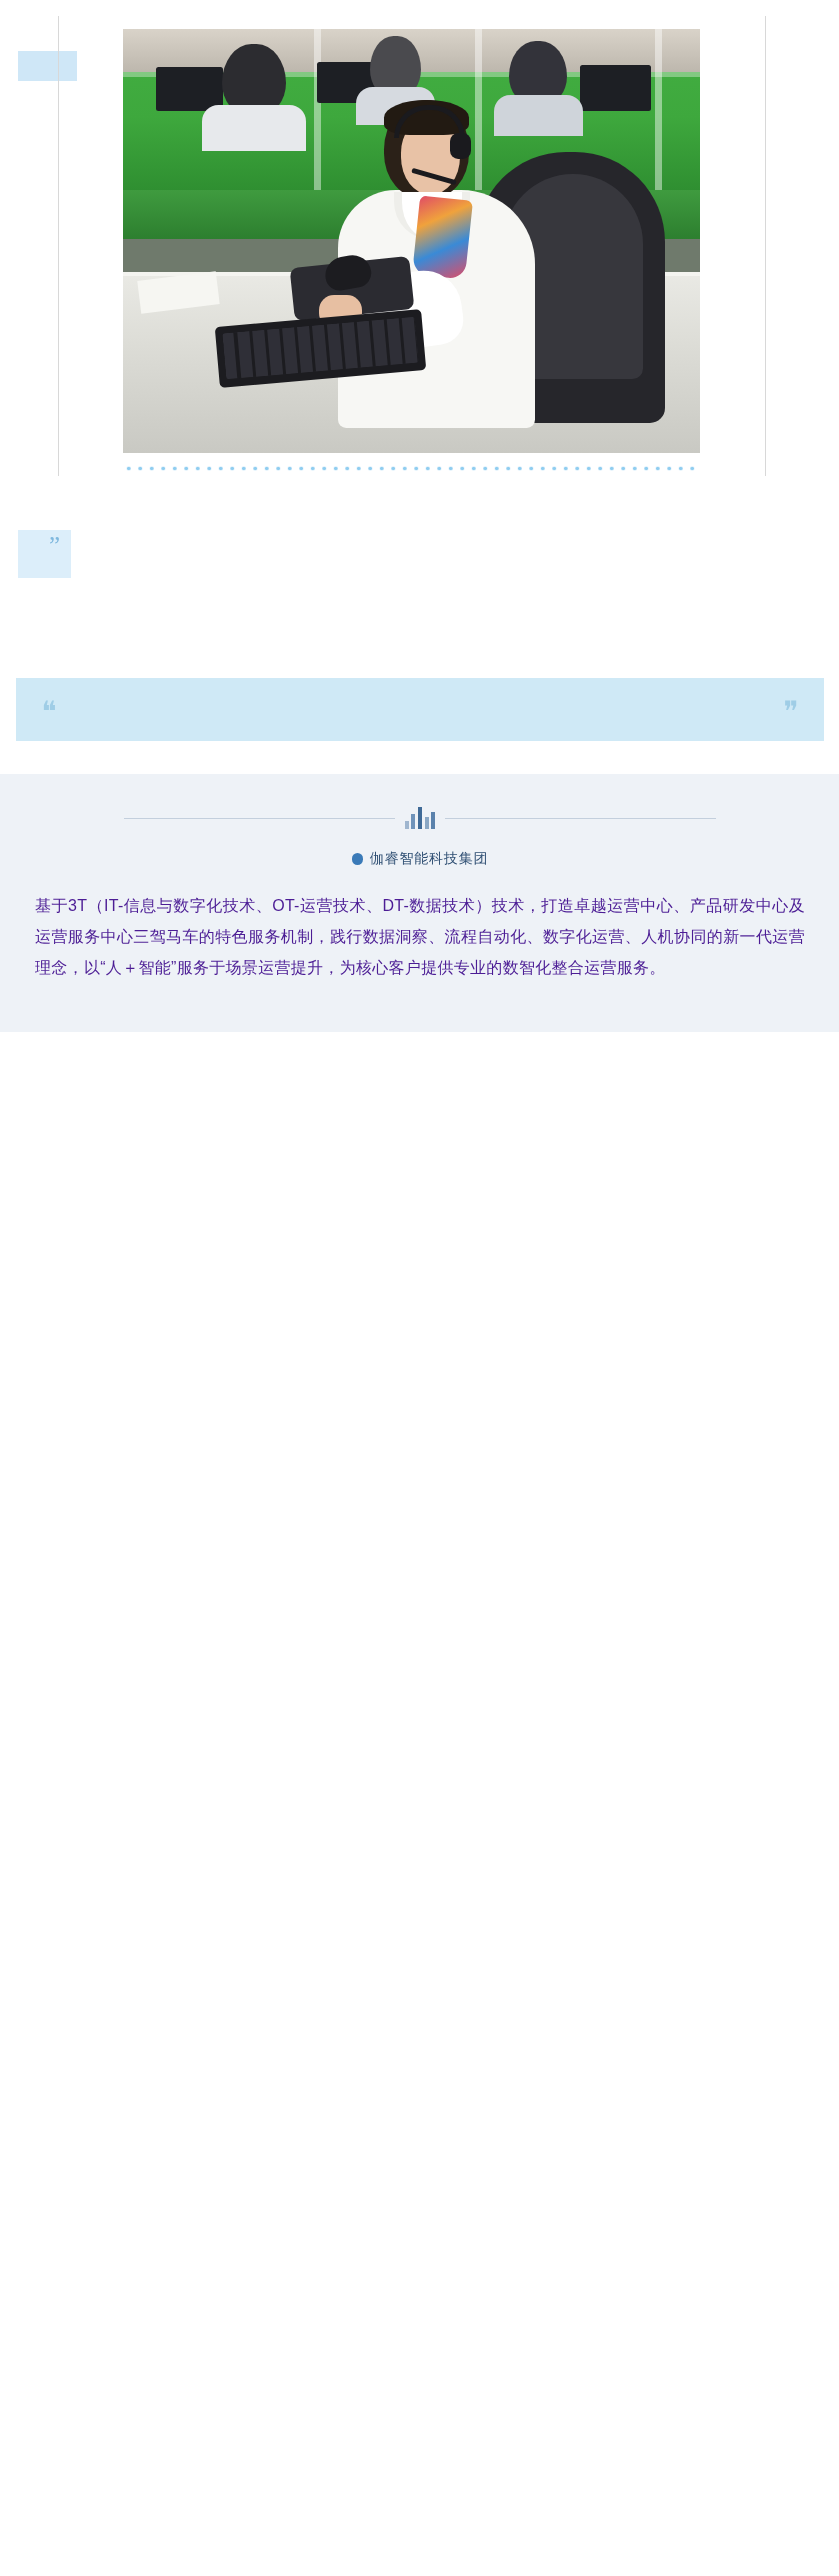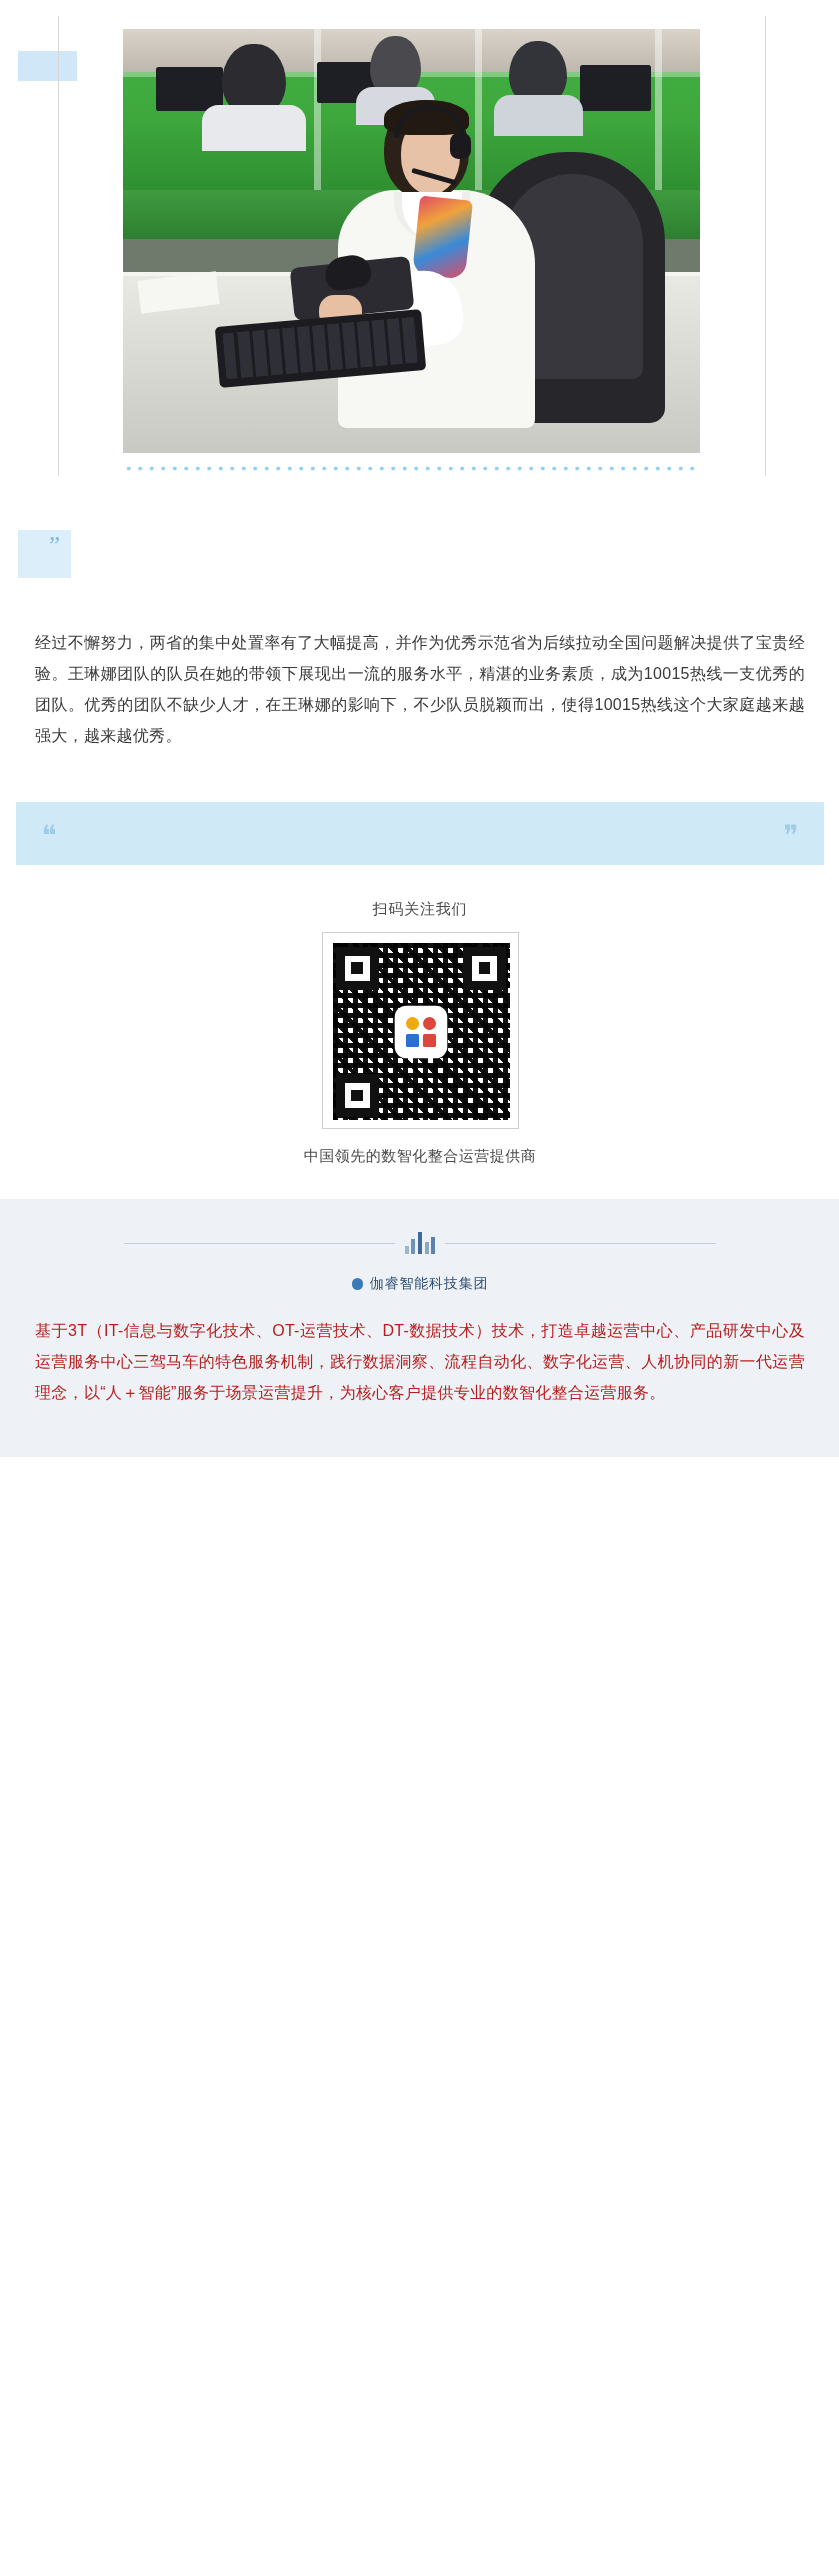--- a/index.html
+++ b/index.html
@@ -365,21 +365,21 @@
     letter-spacing: 0.8px;
   }
   .brand-dot {
     width: 11.5px; height: 11.5px; border-radius: 50%;
     background: #3a7ab8;
     display: inline-block;
   }
   .footer-text {
     font-size: 16px;
     line-height: 31px;
-    color: #b91c1c;
+    color: #4c1d95;
     letter-spacing: 0.3px;
     text-align: justify;
     margin: 0;
   }
 </style>
 </head>
 <body>
 
 <div class="page">
 
@@ -431,45 +431,27 @@
     </div>
 
     <div class="hero-dots"></div>
   </div>
 
   <div class="quote-mark-box">
     <span>”</span>
   </div>
 
   <div class="body-section">
-    <p class="para">经过不懈努力，两省的集中处置率有了大幅提高，并作为优秀示范省为后续拉动全国问题解决提供了宝贵经验。王琳娜团队的队员在她的带领下展现出一流的服务水平，精湛的业务素质，成为10015热线一支优秀的团队。优秀的团队不缺少人才，在王琳娜的影响下，不少队员脱颖而出，使得10015热线这个大家庭越来越强大，越来越优秀。</p>
   </div>
 
   <div class="highlight-wrap">
     <span class="hl-quote-open">❝</span>
     <span class="hl-quote-close">❞</span>
   </div>
 
-  <div class="qr-section">
-    <div class="qr-title">扫码关注我们</div>
-    <div class="qr-frame">
-      <div class="qr-code">
-        <div class="qr-eye tl"></div>
-        <div class="qr-eye tr"></div>
-        <div class="qr-eye bl"></div>
-        <div class="qr-logo">
-          <i class="c1"></i>
-          <i class="c2"></i>
-          <i class="c3"></i>
-          <i class="c4"></i>
-        </div>
-      </div>
-    </div>
-    <div class="qr-caption">中国领先的数智化整合运营提供商</div>
-  </div>
 
   <div class="footer">
     <div class="footer-divider">
       <span class="fd-line"></span>
       <span class="fd-bars">
         <i></i>
         <i></i>
         <i></i>
         <i></i>
         <i></i>

